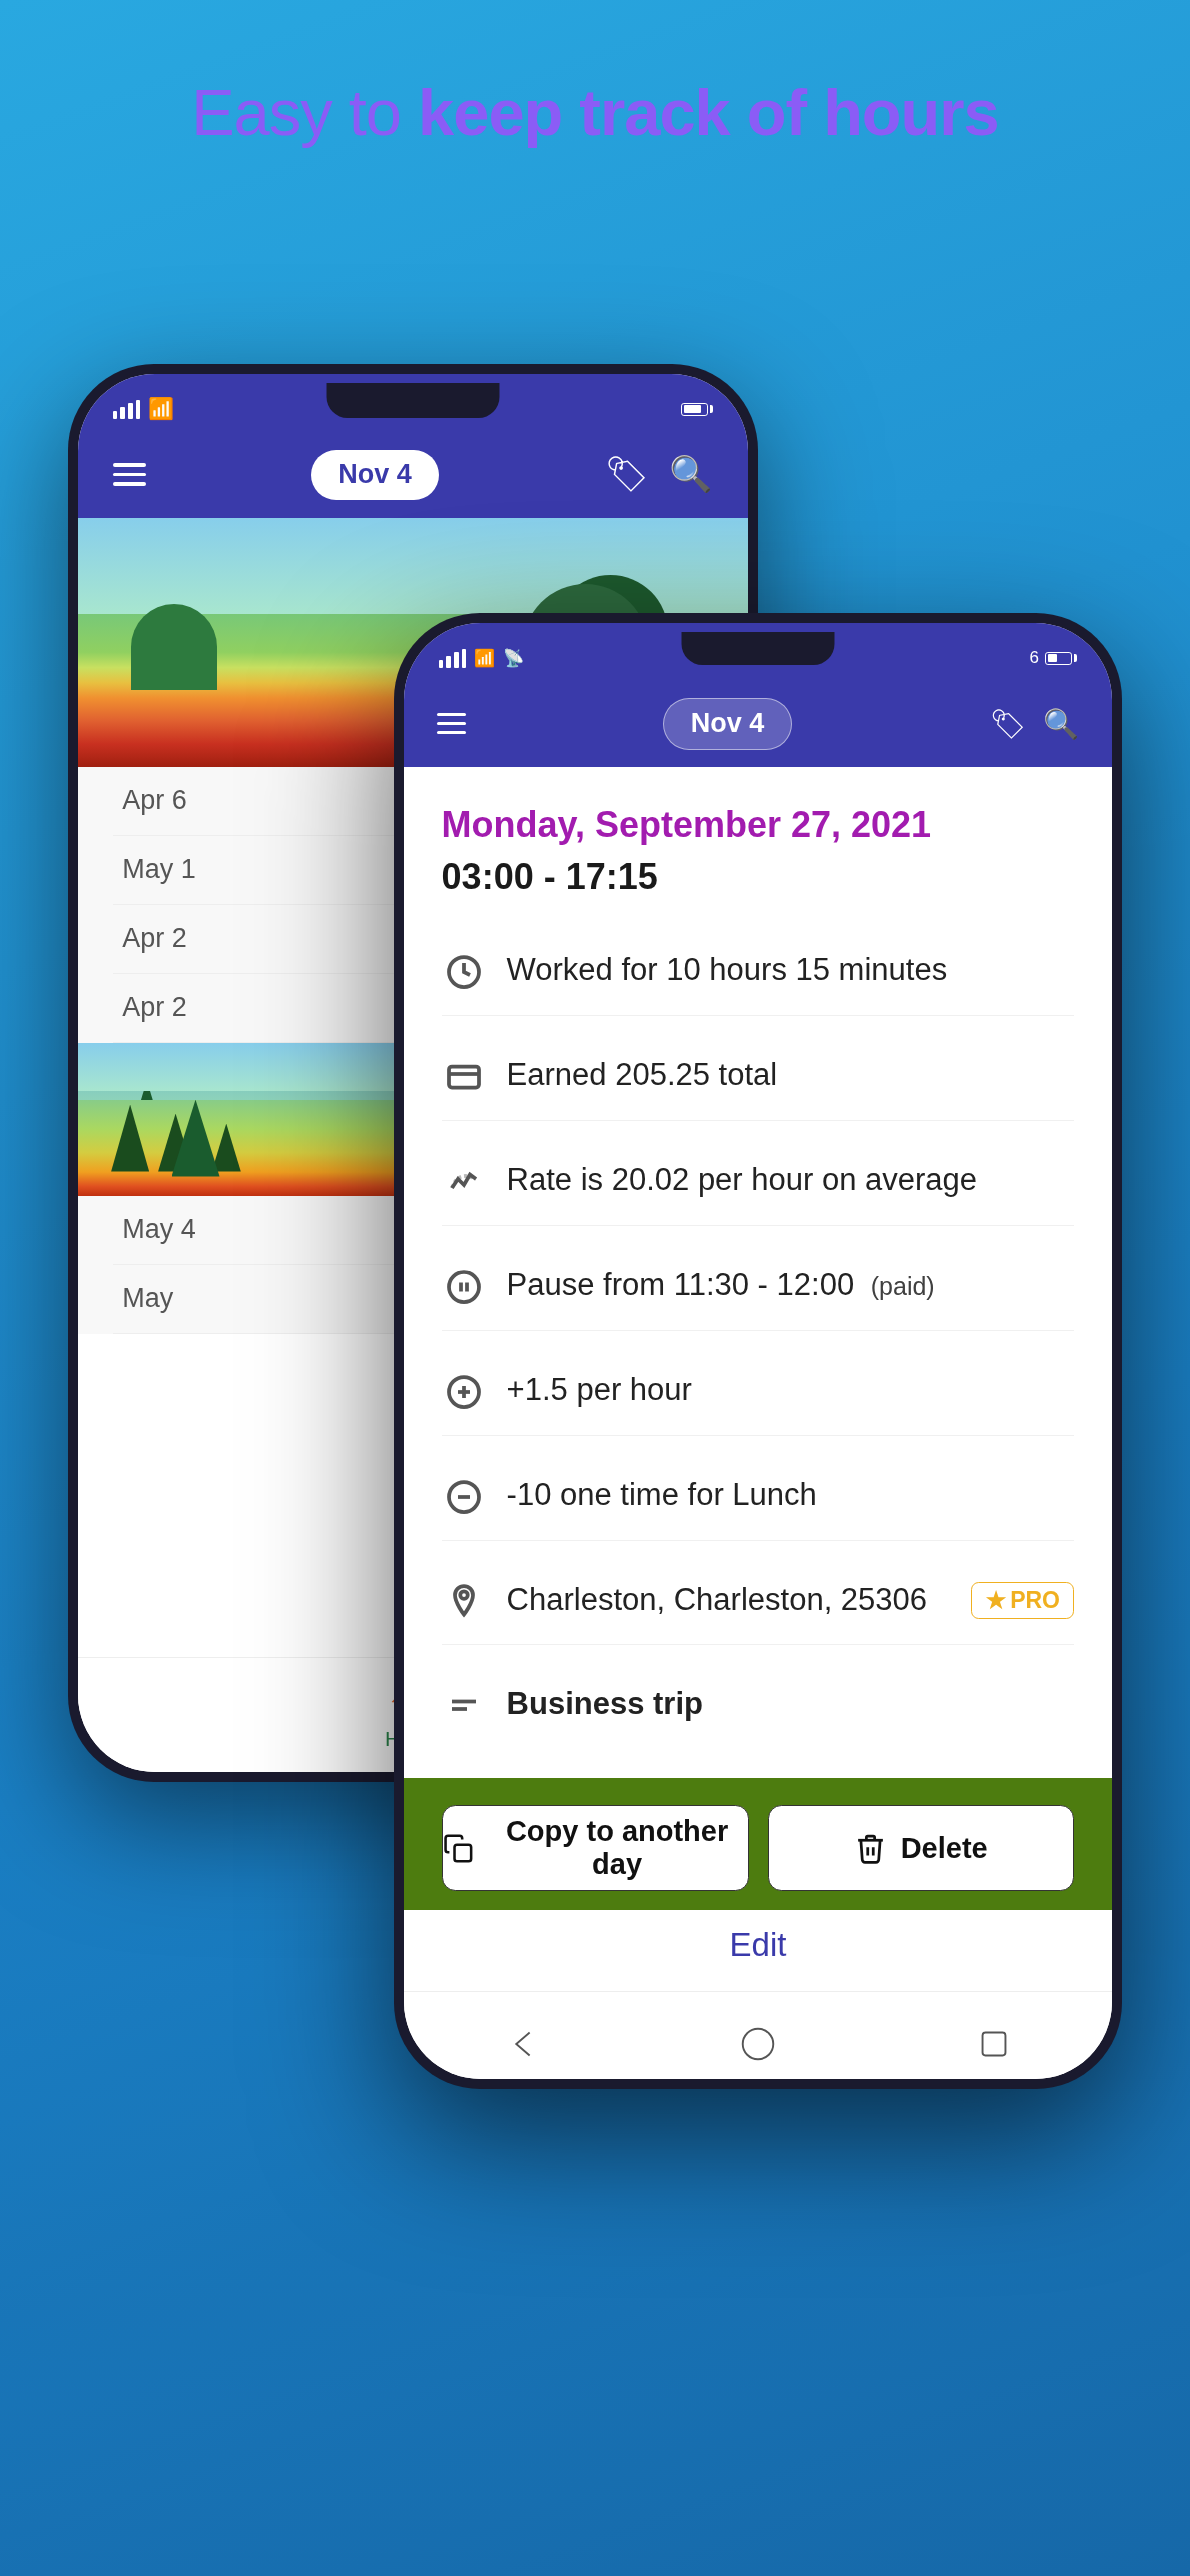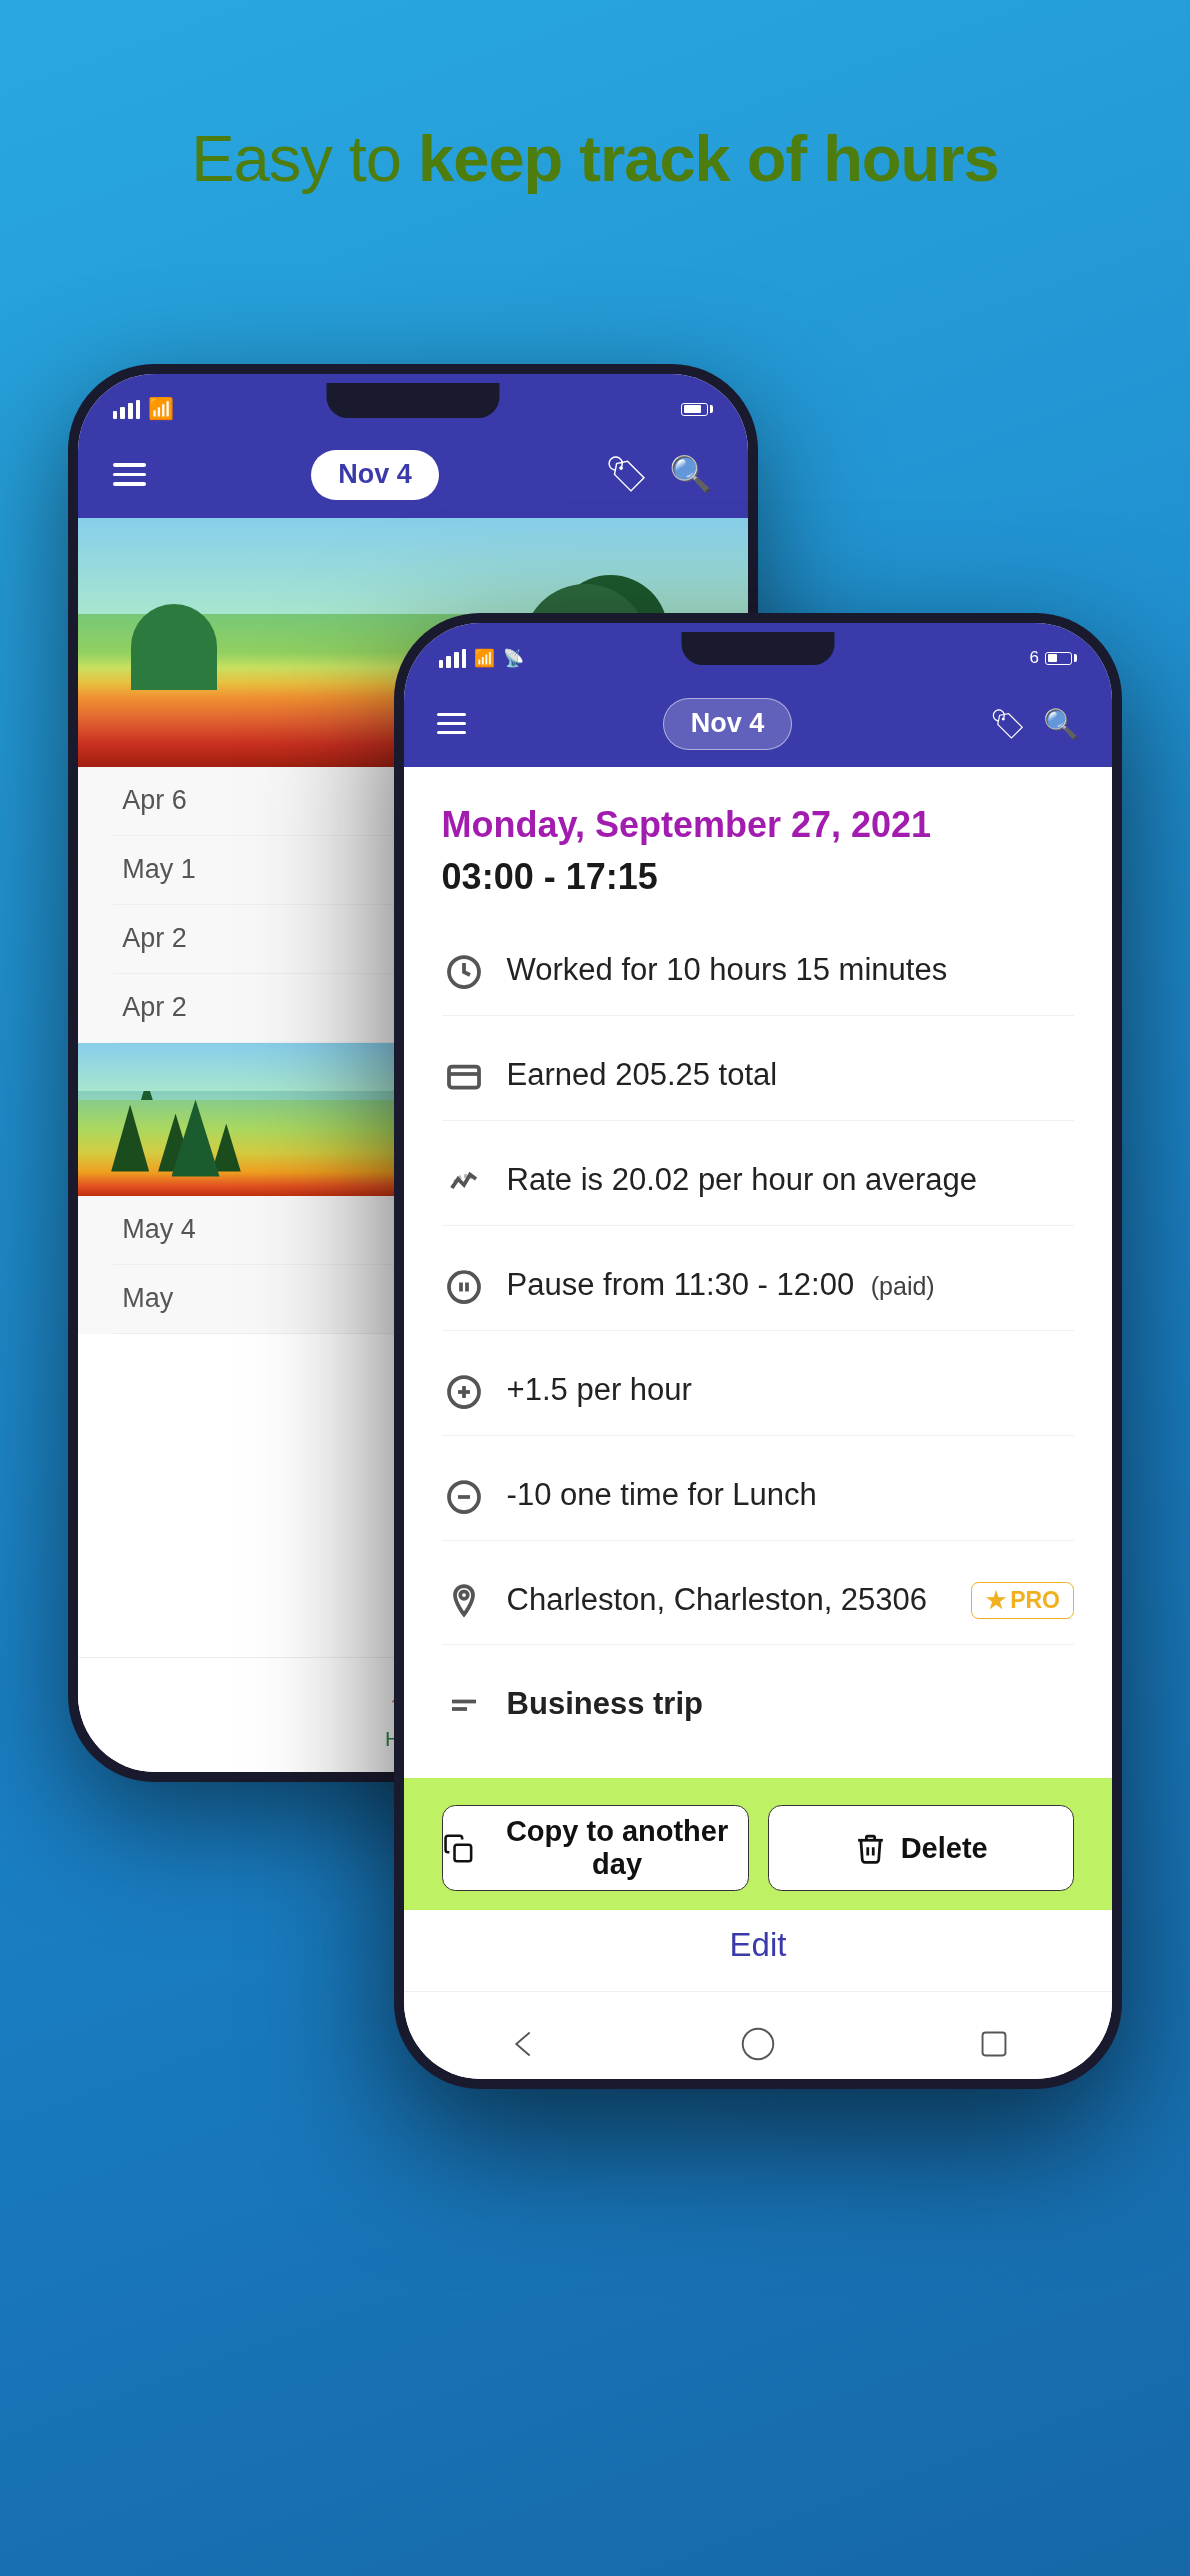--- a/index.html
+++ b/index.html
@@ -9,22 +9,22 @@
       height: 2576px;
       background: linear-gradient(160deg, #29a8e0 0%, #1a7fc4 60%, #1668a8 100%);
       font-family: -apple-system, BlinkMacSystemFont, 'Helvetica Neue', Arial, sans-serif;
       overflow: hidden;
       position: relative;
     }
 
     
     .headline {
       text-align: center;
-      padding-top: 120px;
-      color: #4d7c0f;
+      padding-top: 74px;
+      color: #8b5cf6;
       font-size: 65px;
       font-weight: 400;
       letter-spacing: -1px;
       line-height: 1.2;
     }
     .headline strong {
       font-weight: 800;
     }
 
     
@@ -359,21 +359,21 @@
       color: #404040;
       margin-left: 8px;
       align-self: center;
     }
 
     
     .action-buttons {
       display: flex;
       gap: 19px;
       padding: 27px 38px 19px 38px;
-      background: #bef264;
+      background: #4d7c0f;
     }
     .btn-copy {
       flex: 1;
       border: 1.9px solid #333;
       background: white;
       border-radius: 13.4px;
       height: 86px;
       display: flex;
       align-items: center;
       justify-content: center;

